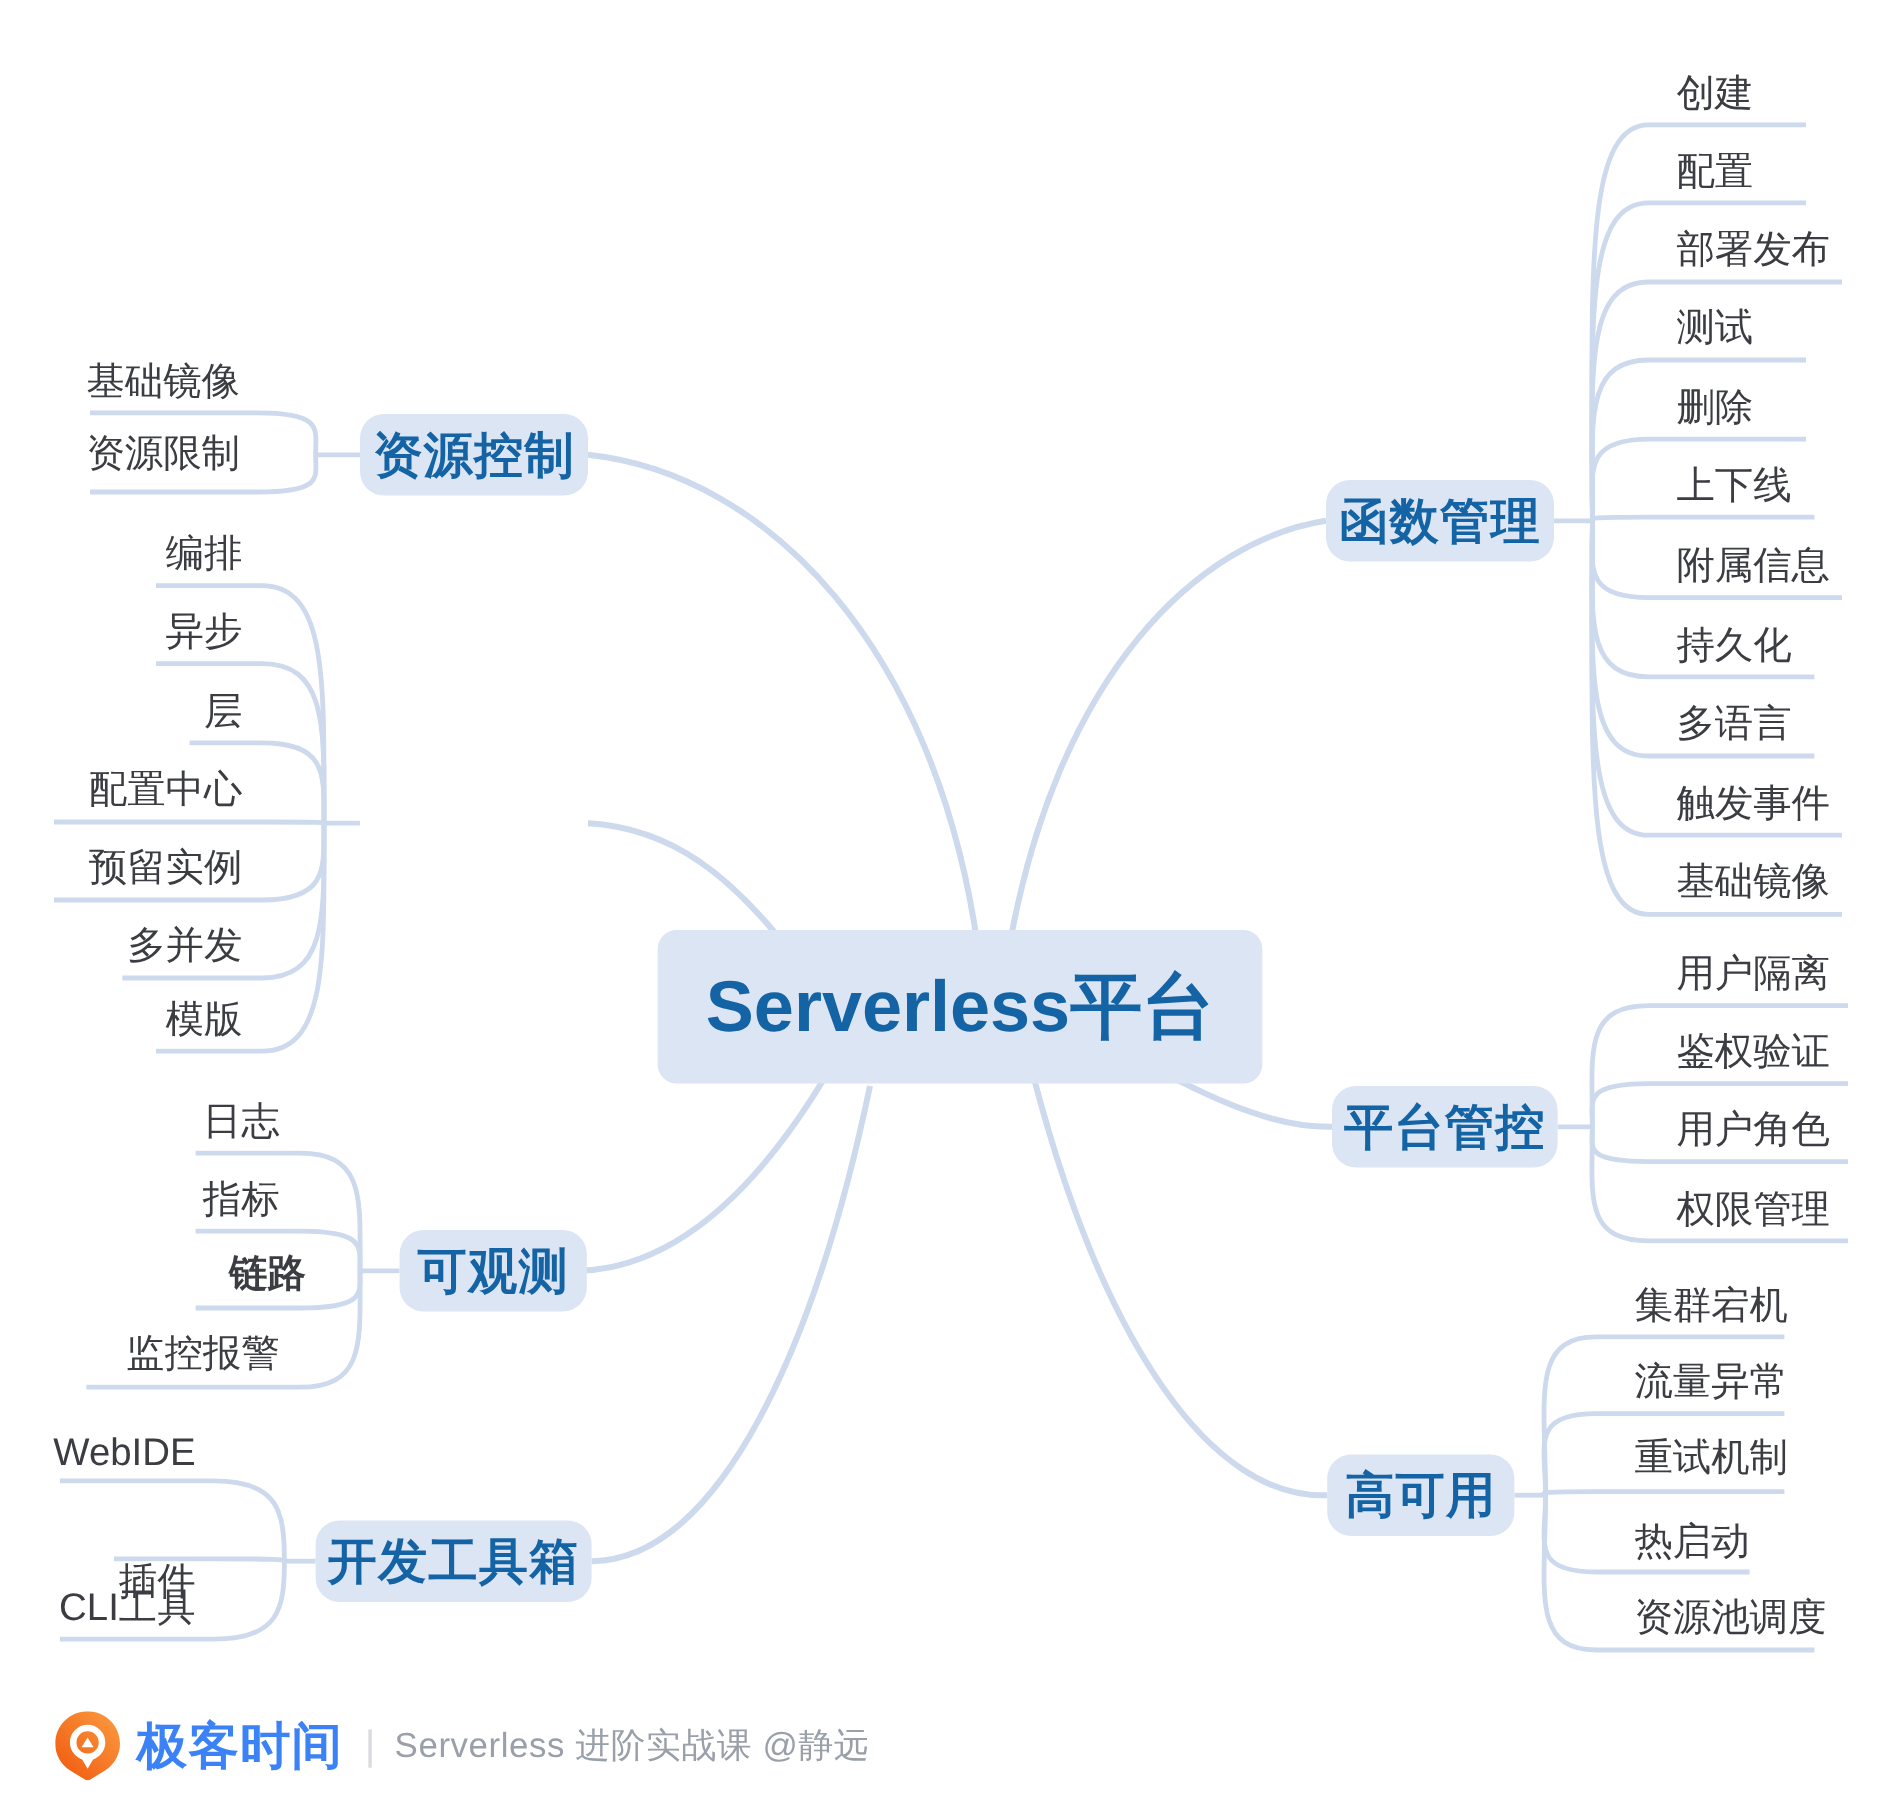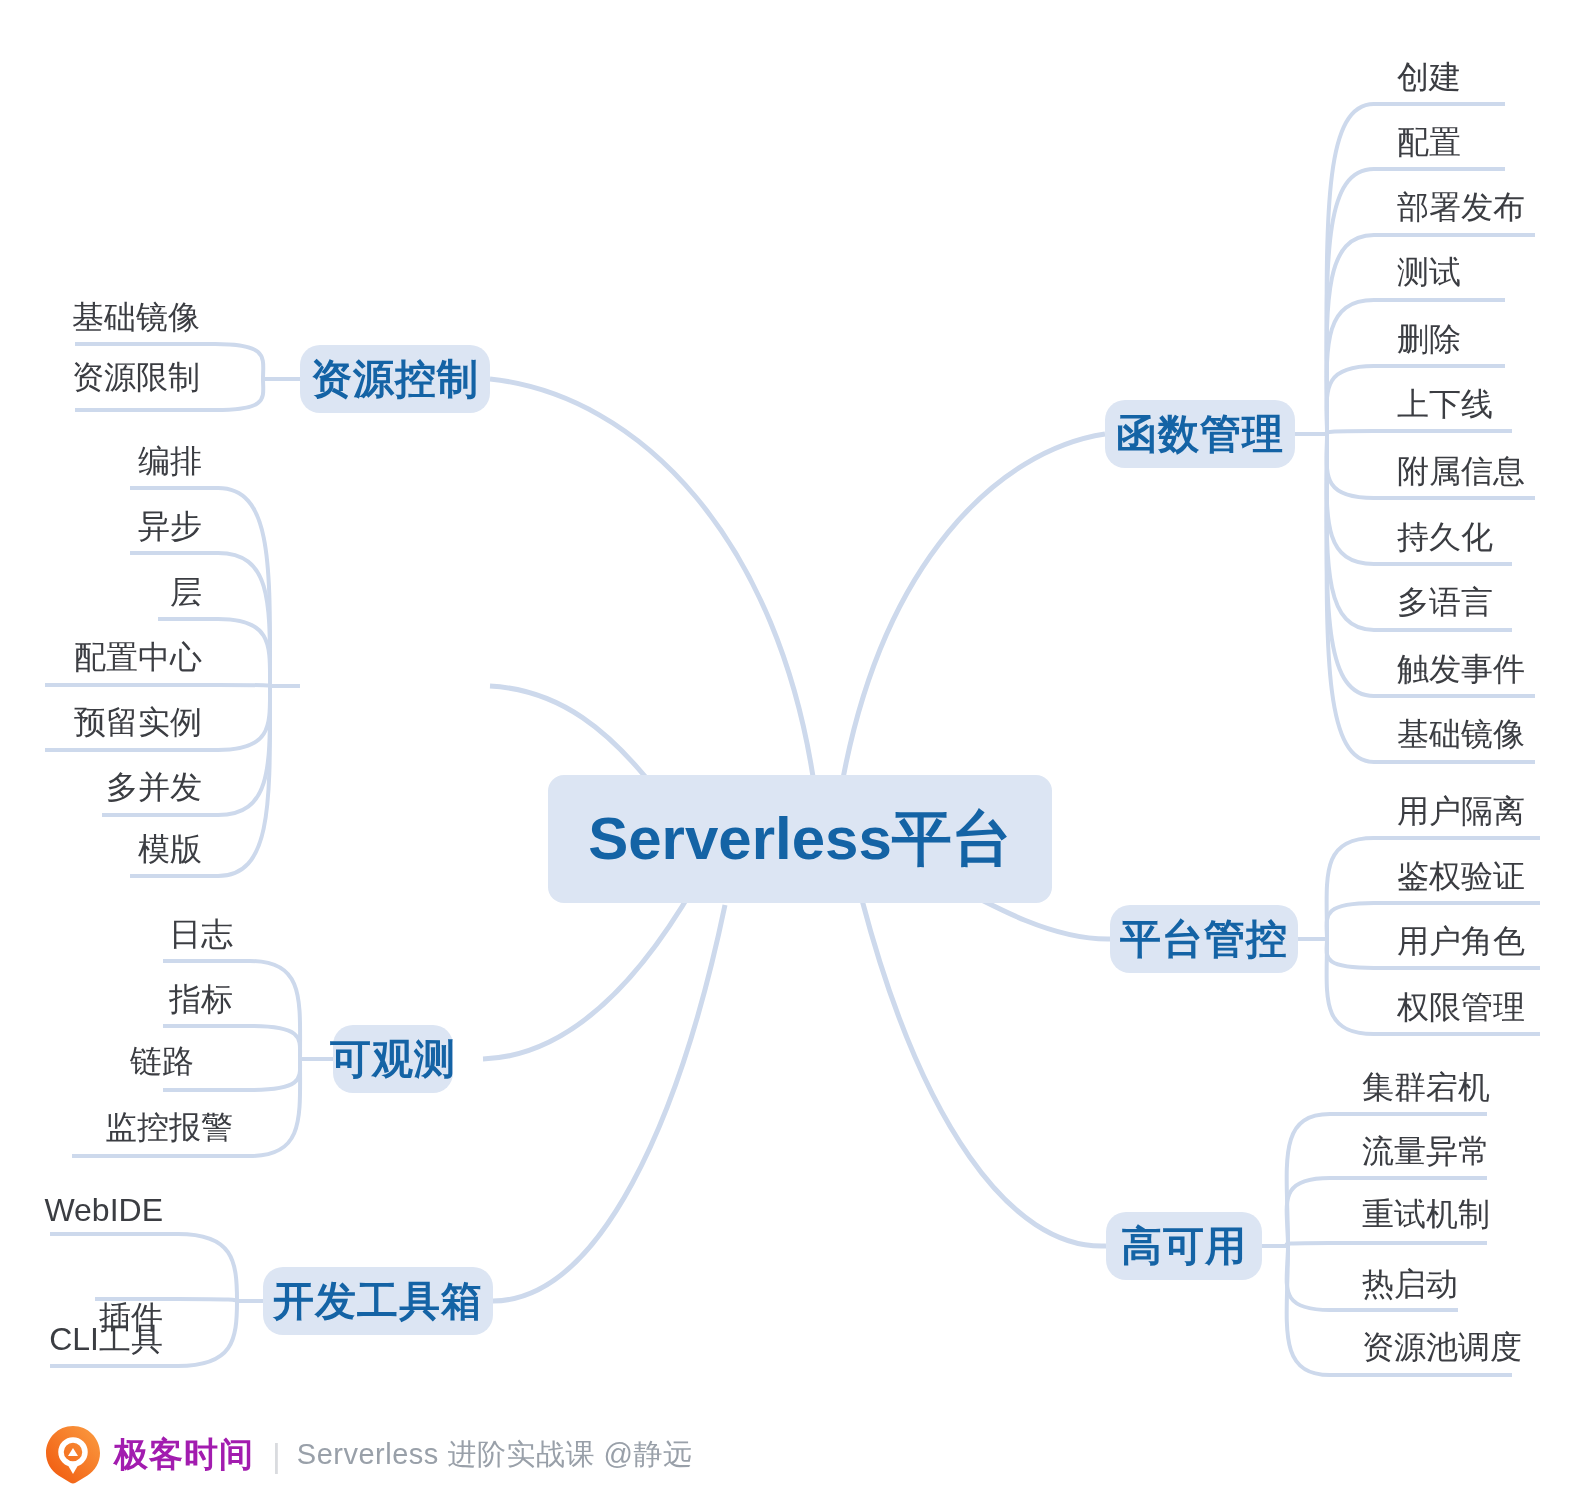--- a/index.html
+++ b/index.html
@@ -28,21 +28,21 @@
     font-size:32px;
     color:#3b3d42;
     transform:translateY(-50%);
     white-space:nowrap;
   }
   .leaf.l{text-align:right;}
   .footer{
     position:absolute;left:46px;top:1426px;
     display:flex;align-items:center;
   }
-  .footer .brand{font-size:34px;font-weight:bold;color:#a21caf;margin-left:14px;letter-spacing:1px;}
+  .footer .brand{font-size:42px;font-weight:bold;color:#3b82f6;margin-left:14px;letter-spacing:1px;}
   .footer .divider{font-size:34px;font-weight:200;color:#d9dbdf;margin:0 16px 0 18px;}
   .footer .course{font-size:29px;color:#99a0a9;letter-spacing:0.5px;}
   .logo{width:54px;height:58px;display:block;}
 </style>
 </head>
 <body>
 
 <div class="canvas">
 
   <svg class="links" id="links" viewBox="0 0 1572 1500">
@@ -94,40 +94,40 @@
       <path d="M1487 1114 L1330 1114 C1275 1114 1288 1166.8 1288 1246" fill="none" stroke="#cdd9ec" stroke-width="4"></path>
       <path d="M1487 1178 L1330 1178 C1275 1178 1288 1205.2 1288 1246" fill="none" stroke="#cdd9ec" stroke-width="4"></path>
       <path d="M1487 1243 L1330 1243 C1275 1243 1288 1244.2 1288 1246" fill="none" stroke="#cdd9ec" stroke-width="4"></path>
       <path d="M1458 1310 L1330 1310 C1275 1310 1288 1284.4 1288 1246" fill="none" stroke="#cdd9ec" stroke-width="4"></path>
       <path d="M1512 1375 L1330 1375 C1275 1375 1288 1323.4 1288 1246" fill="none" stroke="#cdd9ec" stroke-width="4"></path>
     </svg>
 
   <div class="node branch-node" style="left:300px;top:345px;width:190px;height:68px;">资源控制</div>
 
   <div class="node center-node" style="left:548px;top:775px;width:504px;height:128px;">Serverless平台</div>
-  <div class="node branch-node" style="left:333px;top:1025px;width:120px;height:68px;">可观测</div>
+  <div class="node branch-node" style="left:333px;top:1025px;width:156px;height:68px;">可观测</div>
   <div class="node branch-node" style="left:263px;top:1267px;width:230px;height:68px;">开发工具箱</div>
   <div class="node branch-node" style="left:1105px;top:400px;width:190px;height:68px;">函数管理</div>
   <div class="node branch-node" style="left:1110px;top:905px;width:188px;height:68px;">平台管控</div>
   <div class="node branch-node" style="left:1106px;top:1212px;width:156px;height:68px;">高可用</div>
 
   <div class="leaf l" style="right:1372px;top:318px;">基础镜像</div>
   <div class="leaf l" style="right:1372px;top:378px;">资源限制</div>
 
   <div class="leaf l" style="right:1370px;top:462px;">编排</div>
   <div class="leaf l" style="right:1370px;top:527px;">异步</div>
   <div class="leaf l" style="right:1370px;top:593px;">层</div>
   <div class="leaf l" style="right:1370px;top:658px;">配置中心</div>
   <div class="leaf l" style="right:1370px;top:723px;">预留实例</div>
   <div class="leaf l" style="right:1370px;top:788px;">多并发</div>
   <div class="leaf l" style="right:1370px;top:850px;">模版</div>
 
   <div class="leaf l" style="right:1339px;top:935px;">日志</div>
   <div class="leaf l" style="right:1339px;top:1000px;">指标</div>
-  <div class="leaf l" style="right:1378px;top:1062px;">链路</div>
+  <div class="leaf l" style="right:1317px;top:1062px;font-weight:bold;">链路</div>
   <div class="leaf l" style="right:1339px;top:1128px;">监控报警</div>
 
   <div class="leaf l" style="right:1409px;top:1210px;">WebIDE</div>
   <div class="leaf l" style="right:1409px;top:1275px;margin-top:43px;">插件</div>
   <div class="leaf l" style="right:1409px;top:1340px;">CLI工具</div>
 
   <div class="leaf" style="left:1397px;top:78px;">创建</div>
   <div class="leaf" style="left:1397px;top:143px;">配置</div>
   <div class="leaf" style="left:1397px;top:208px;">部署发布</div>
   <div class="leaf" style="left:1397px;top:273px;">测试</div>

